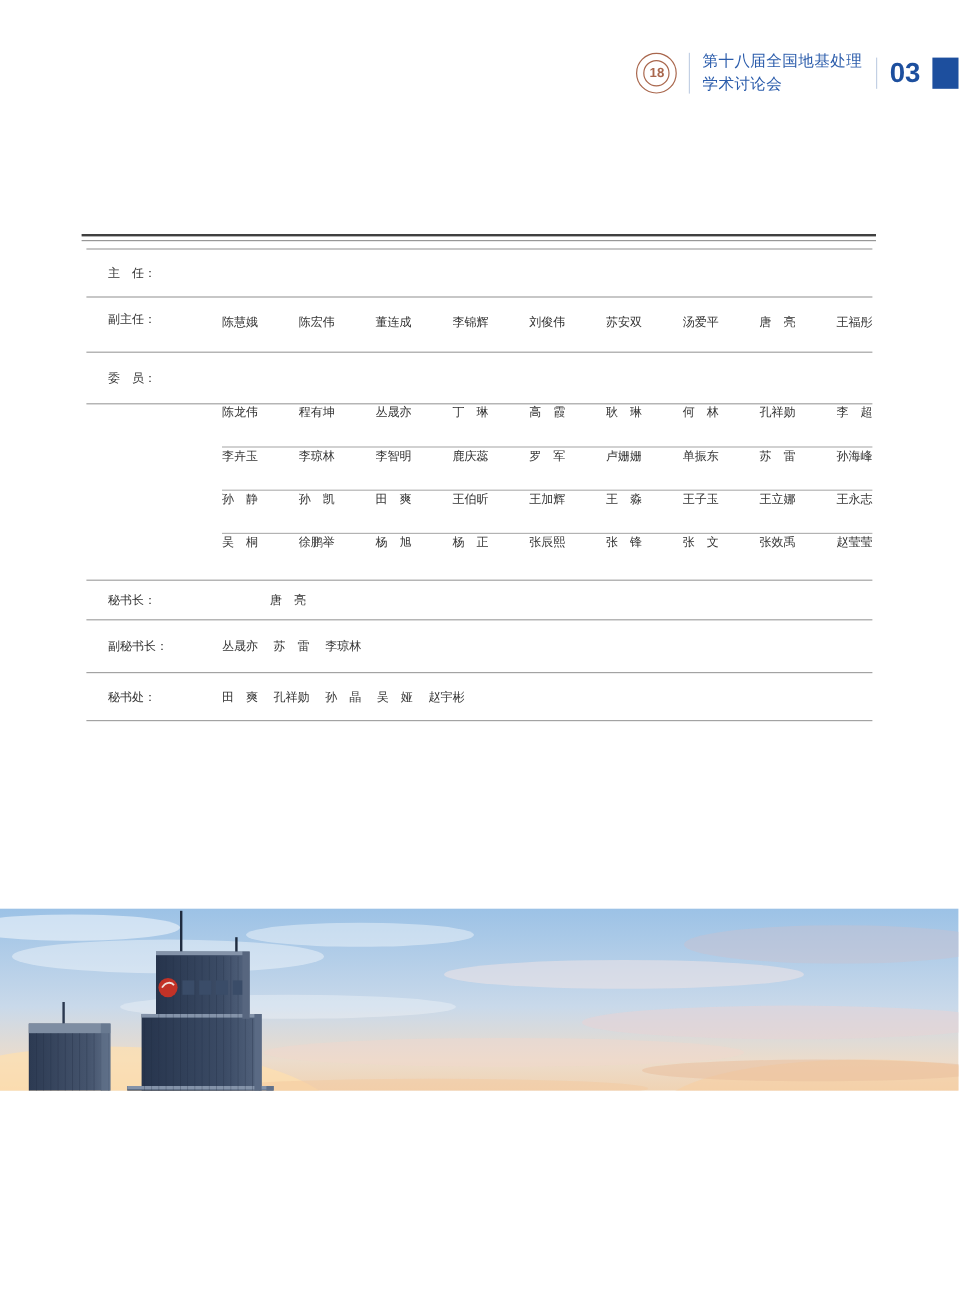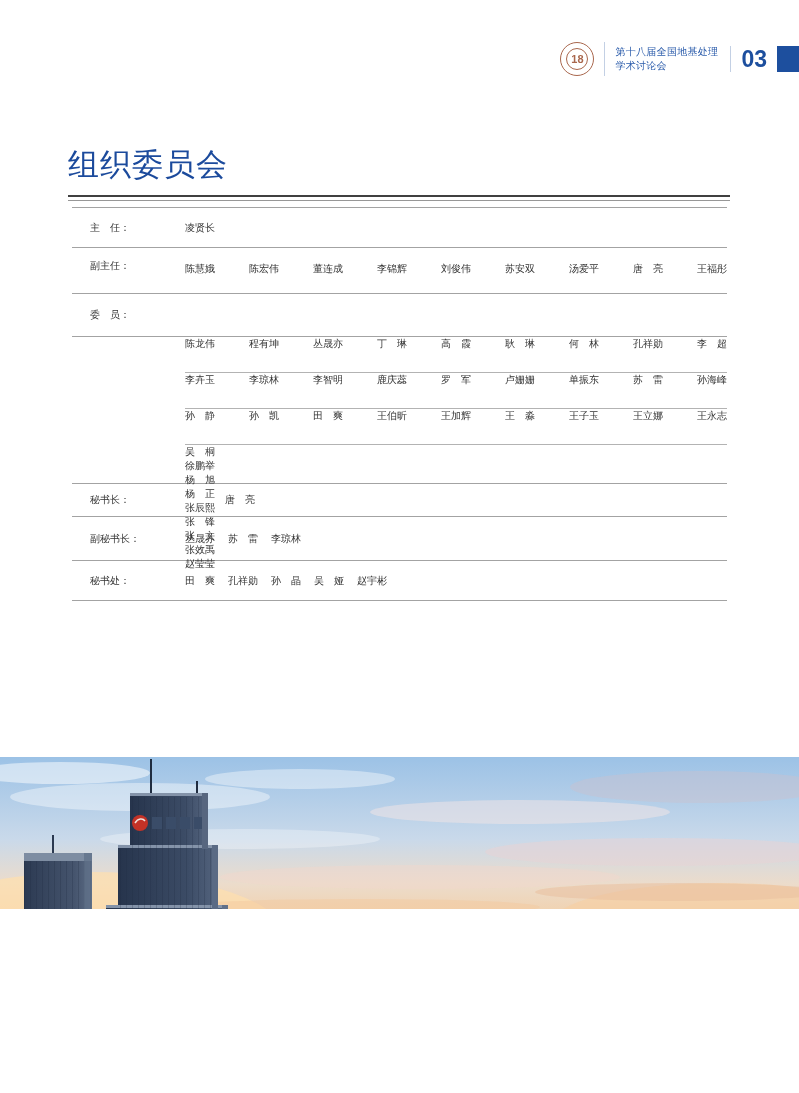--- a/index.html
+++ b/index.html
@@ -9,21 +9,21 @@
 
   
   .brand { position:absolute; top:42px; right:0; display:flex; align-items:center; }
   .logo-badge { width:34px; height:34px; border:1.5px solid #a9674d; border-radius:50%;
                 display:flex; align-items:center; justify-content:center; flex:none; }
   .logo-inner { width:22px; height:22px; border:1.5px solid #a9674d; border-radius:50%;
                 display:flex; align-items:center; justify-content:center;
                 font-size:11px; font-weight:bold; color:#a9674d; }
   .v-div { width:1px; height:34px; background:#c3d0e4; margin:0 10px; }
   .v-div.short { height:26px; margin:0 0 0 12px; }
-  .event-title { font-size:10px; line-height:1.45; color:#2b5cab; font-weight:500; letter-spacing:.3px; }
+  .event-title { font-size:13px; line-height:1.45; color:#2b5cab; font-weight:500; letter-spacing:.3px; }
   .page-num { font-size:23px; font-weight:bold; color:#1d4f9e; margin:0 10px; }
   .corner-block { width:22px; height:26px; background:#1d4f9e; }
 
   
   .section-title { position:absolute; left:68px; top:144px; font-size:31px; color:#1b4a9c; letter-spacing:1px; }
   .title-rules { position:absolute; left:68px; top:195px; width:662px; height:6px;
                  border-top:2px solid #404040; border-bottom:1px solid #979797; }
 
   
   .ctable { position:absolute; left:72px; top:207px; width:655px; font-size:10px; color:#333;
@@ -34,21 +34,21 @@
   .row.single { align-items:center; }
   .r-chairman { height:40px; }
   .r-vice .label { padding-top:11px; }
   .r-vice .content { padding:2px 0 5px; }
   .r-vice .jline { display:flex; justify-content:space-between; align-items:center; height:38px; }
   .r-vice .gline { display:flex; gap:17px; align-items:center; height:38px; }
   .r-note { height:43px; }
   .r-members { height:147px; }
   .r-members .jline { display:flex; justify-content:space-between; align-items:flex-start;
                       height:36px; border-bottom:1px solid #b3b3b3; }
-  .r-members .jline:last-child { border-bottom:none;flex-direction:column; }
+  .r-members .jline:last-child { border-bottom:none; }
   .r-secgen { height:33px;gap:40px; }
   .r-deputy { height:44px; }
   .r-secretariat { height:40px; }
   .namelist { display:flex; gap:13px; }
 
   
   .photo-wrap { position:absolute; left:0; top:757px; width:799px; height:336px; }
   .photo-wrap svg { display:block; }
 </style>
 </head>
@@ -63,28 +63,26 @@
     <div class="v-div"></div>
     <div class="event-title">
       <div>第十八届全国地基处理</div>
       <div>学术讨论会</div>
     </div>
     <div class="v-div short"></div>
     <div class="page-num">03</div>
     <div class="corner-block"></div>
   </div>
 
-  <div class="section-title">组织委员会</div>
   <div class="title-rules"></div>
 
   <div class="ctable">
 
     <div class="row single r-chairman">
       <div class="label">主　任：</div>
-      <div class="content">凌贤长</div>
     </div>
 
     <div class="row r-vice">
       <div class="label">副主任：</div>
       <div class="content">
         <div class="jline">
             <span>陈慧娥</span>
             <span>陈宏伟</span>
             <span>董连成</span>
             <span>李锦辉</span>

